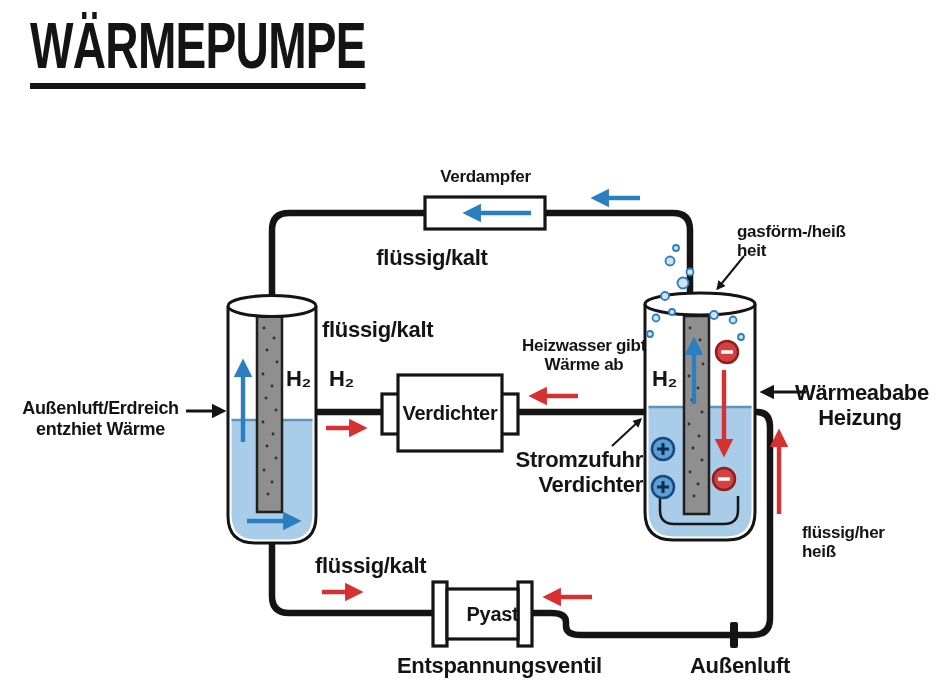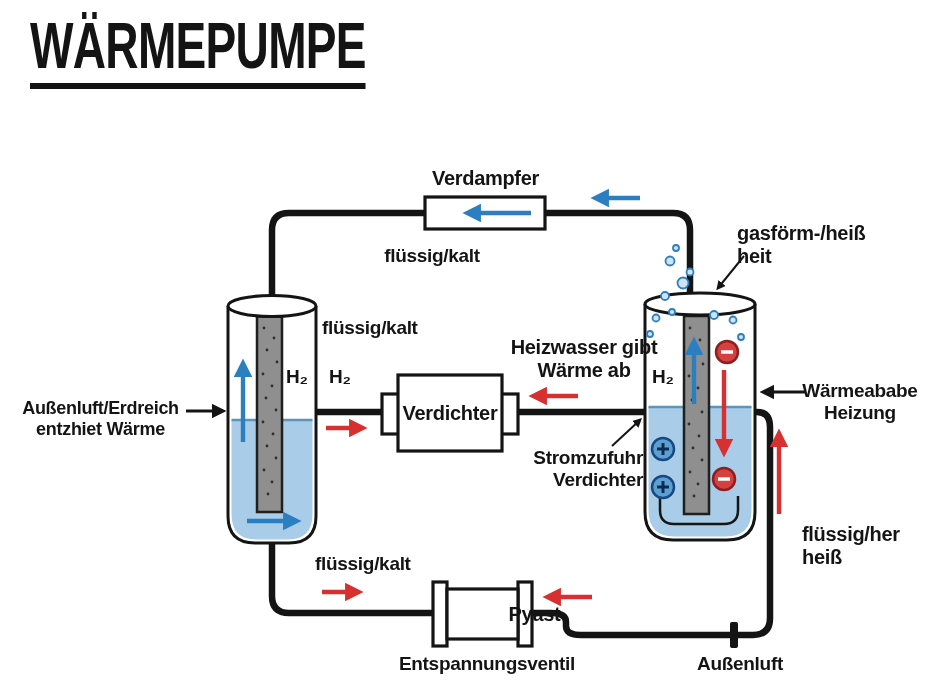--- a/index.html
+++ b/index.html
@@ -2,24 +2,24 @@
 <html style="--pipe: #141414; --blue: #2b7fc0; --red: #d63031; --liquid: #a9cde8; --rod: #8f8f8f;"><head>
 <meta charset="utf-8">
 <style>
   html,body{margin:0;padding:0;background:#ffffff;}
   #stage{
     position:relative;width:947px;height:691px;background:#fff;overflow:hidden;
     font-family:"Liberation Sans","DejaVu Sans",sans-serif;color:#141414;border-radius:10px;
   }
   #diagram-svg{position:absolute;left:0;top:0;}
   .label{
-    position:absolute;font-weight:700;font-size:19px;line-height:1.14;
+    position:absolute;font-weight:700;font-size:22px;line-height:1.14;
     letter-spacing:-0.3px;white-space:pre-line;color:#141414;
   }
-  .lg{font-size:20px;}
+  .lg{font-size:17px;}
   .ctr{text-align:center;}
   .title{
     position:absolute;left:30px;top:14px;display:inline-block;
     font-size:64px;font-weight:700;letter-spacing:-1px;line-height:1.0;
     transform:scaleX(.72);transform-origin:left top;
     border-bottom:6px solid #141414;padding-bottom:5px;
   }
   .boxlabel{
     position:absolute;display:flex;align-items:center;justify-content:center;
     font-weight:700;font-size:20px;letter-spacing:-0.3px;
@@ -210,19 +210,19 @@
   <div class="label lg" style="left:737px;top:222px;">gasförm-/heiß
 heit</div>
 
   <div class="label" style="left:652px;top:366px;">H₂</div>
 
   <div class="label lg" style="left:802px;top:523px;">flüssig/her
 heiß</div>
 
   <div class="label" style="left:315px;top:553px;">flüssig/kalt</div>
 
-  <div class="boxlabel" style="left:447px;top:589px;width:91px;height:50px;padding-left:42px;">Pyast</div>
+  <div class="boxlabel" style="left:447px;top:589px;width:91px;height:50px;">Pyast</div>
 
   <div class="label ctr" style="left:397px;top:653px;width:180px;">Entspannungsventil</div>
 
   <div class="label ctr" style="left:690px;top:653px;width:100px;">Außenluft</div>
 
 </div>
 
 </body></html>

